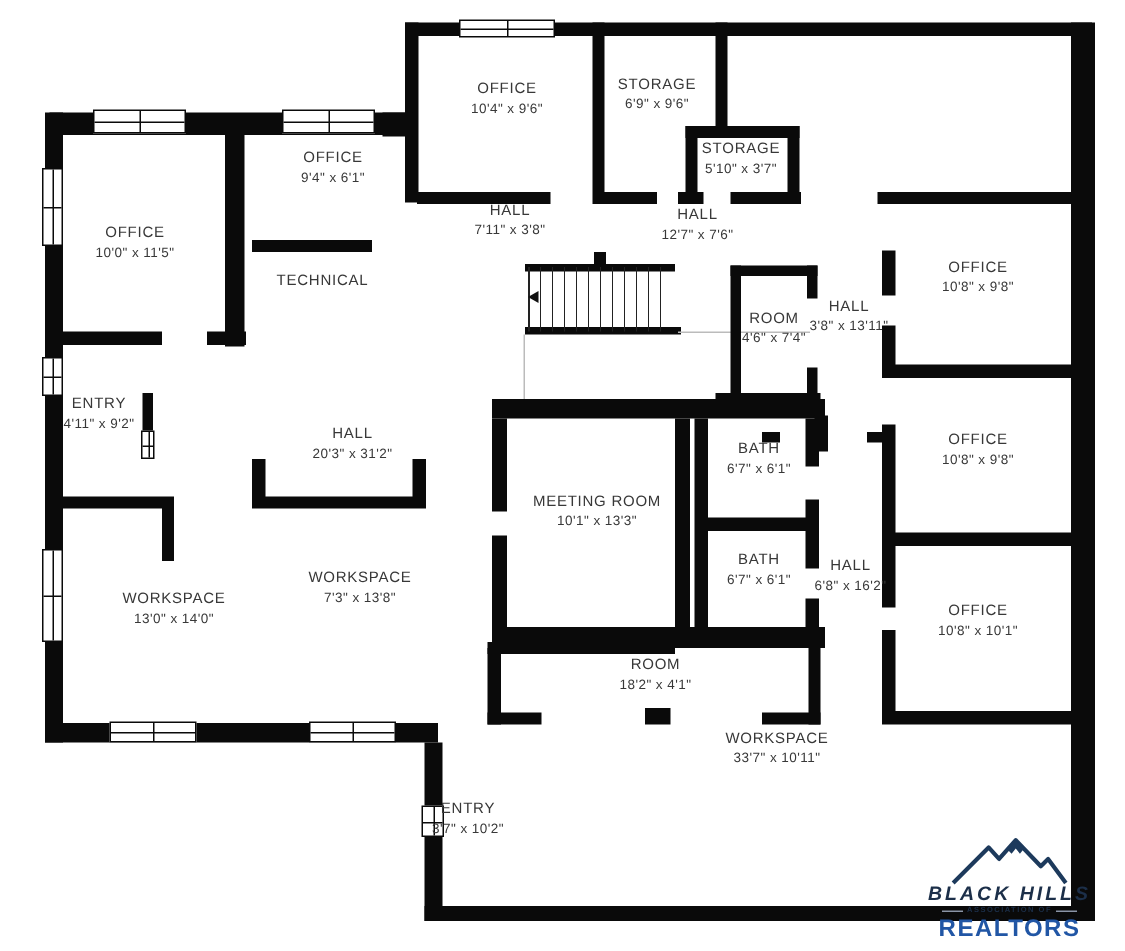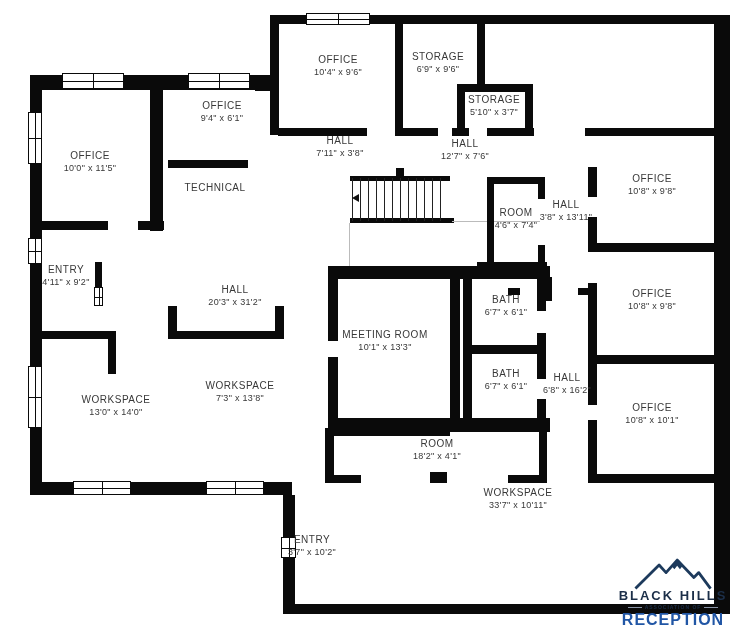--- a/index.html
+++ b/index.html
@@ -15,21 +15,21 @@
          white-space:nowrap;line-height:1.25;z-index:3;}
   .label .nm{font-size:10px;letter-spacing:.5px;}
   .label .dm{font-size:9px;letter-spacing:.3px;}
   .stairs-treads{position:absolute;background:repeating-linear-gradient(to right,#222 0 1px,transparent 1px 8px);}
   .rail{position:absolute;background:#0a0a0a;}
   .gline{position:absolute;background:#bbb;}
   .arrow-left{position:absolute;width:0;height:0;border-top:4px solid transparent;border-bottom:4px solid transparent;
               border-right:7px solid #111;}
   .logo{position:absolute;left:616px;top:558px;width:114px;text-align:center;z-index:6;}
   .logo svg{display:block;margin:0 auto;}
-  .brand{font-size:13px;font-weight:bold;letter-spacing:2px;margin-top:-2px;}
+  .brand{font-size:13px;font-weight:bold;letter-spacing:2px;margin-top:-2px;font-style:italic;}
   .assoc{display:flex;align-items:center;justify-content:center;gap:3px;margin-top:1px;}
   .assoc .rule{flex:0 0 14px;height:1px;background:#8a94a6;}
   .assoc span.txt{font-size:5px;letter-spacing:1px;font-weight:bold;}
   .realtors{font-size:16px;font-weight:bold;letter-spacing:1px;margin-top:1px;}
 </style>
 </head>
 <body>
 
 <div id="plan" style="--bg: #ffffff; --wall: #0a0a0a; --ink: #383838;">
 
@@ -176,21 +176,21 @@
     <div class="dm">6'8" x 16'2"</div>
     </div>
   <div class="label" style="left:66px;top:276px">
     <div class="nm">ENTRY</div>
     <div class="dm">4'11" x 9'2"</div>
     </div>
   <div class="label" style="left:235px;top:296px">
     <div class="nm">HALL</div>
     <div class="dm">20'3" x 31'2"</div>
     </div>
-  <div class="label" style="left:385px;top:341px">
+  <div class="label" style="left:398px;top:341px">
     <div class="nm">MEETING ROOM</div>
     <div class="dm">10'1" x 13'3"</div>
     </div>
   <div class="label" style="left:506px;top:306px">
     <div class="nm">BATH</div>
     <div class="dm">6'7" x 6'1"</div>
     </div>
   <div class="label" style="left:506px;top:380px">
     <div class="nm">BATH</div>
     <div class="dm">6'7" x 6'1"</div>
@@ -220,16 +220,16 @@
     <svg width="84" height="32" viewBox="0 0 120 46">
       <path d="M6 44 L40 10 L50 21 L66 3 L90 28 L97 21 L114 44" fill="none" stroke="#1d3a5c" stroke-width="4" stroke-linejoin="round"></path>
       <path d="M58 12 L66 3 L74 11 L70 16 L66 11 L62 16 Z" fill="#1d3a5c"></path>
     </svg>
     <div class="brand" style="color: rgb(28, 47, 73);">BLACK HILLS</div>
     <div class="assoc" style="color: rgb(28, 47, 73);">
       <span class="rule"></span>
       <span class="txt">ASSOCIATION OF</span>
       <span class="rule"></span>
     </div>
-    <div class="realtors" style="color: rgb(33, 86, 165);">RECEPTION</div>
+    <div class="realtors" style="color: rgb(33, 86, 165);">REALTORS</div>
   </div>
 
 </div>
 
 </body></html>

